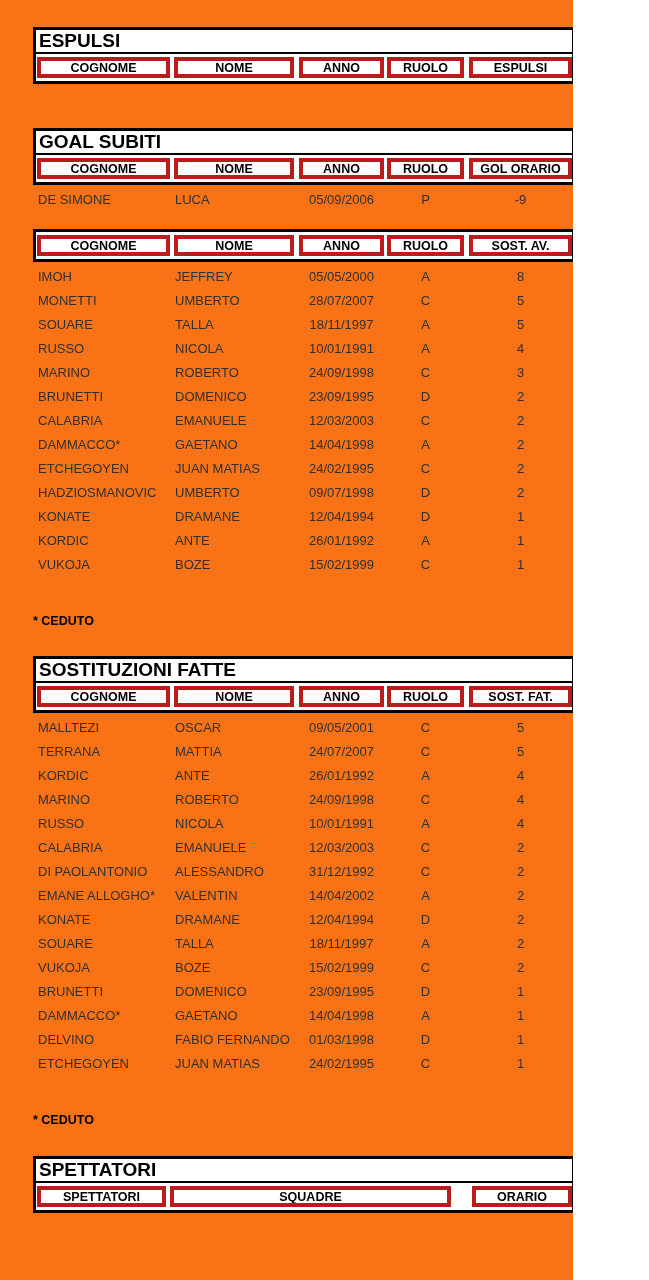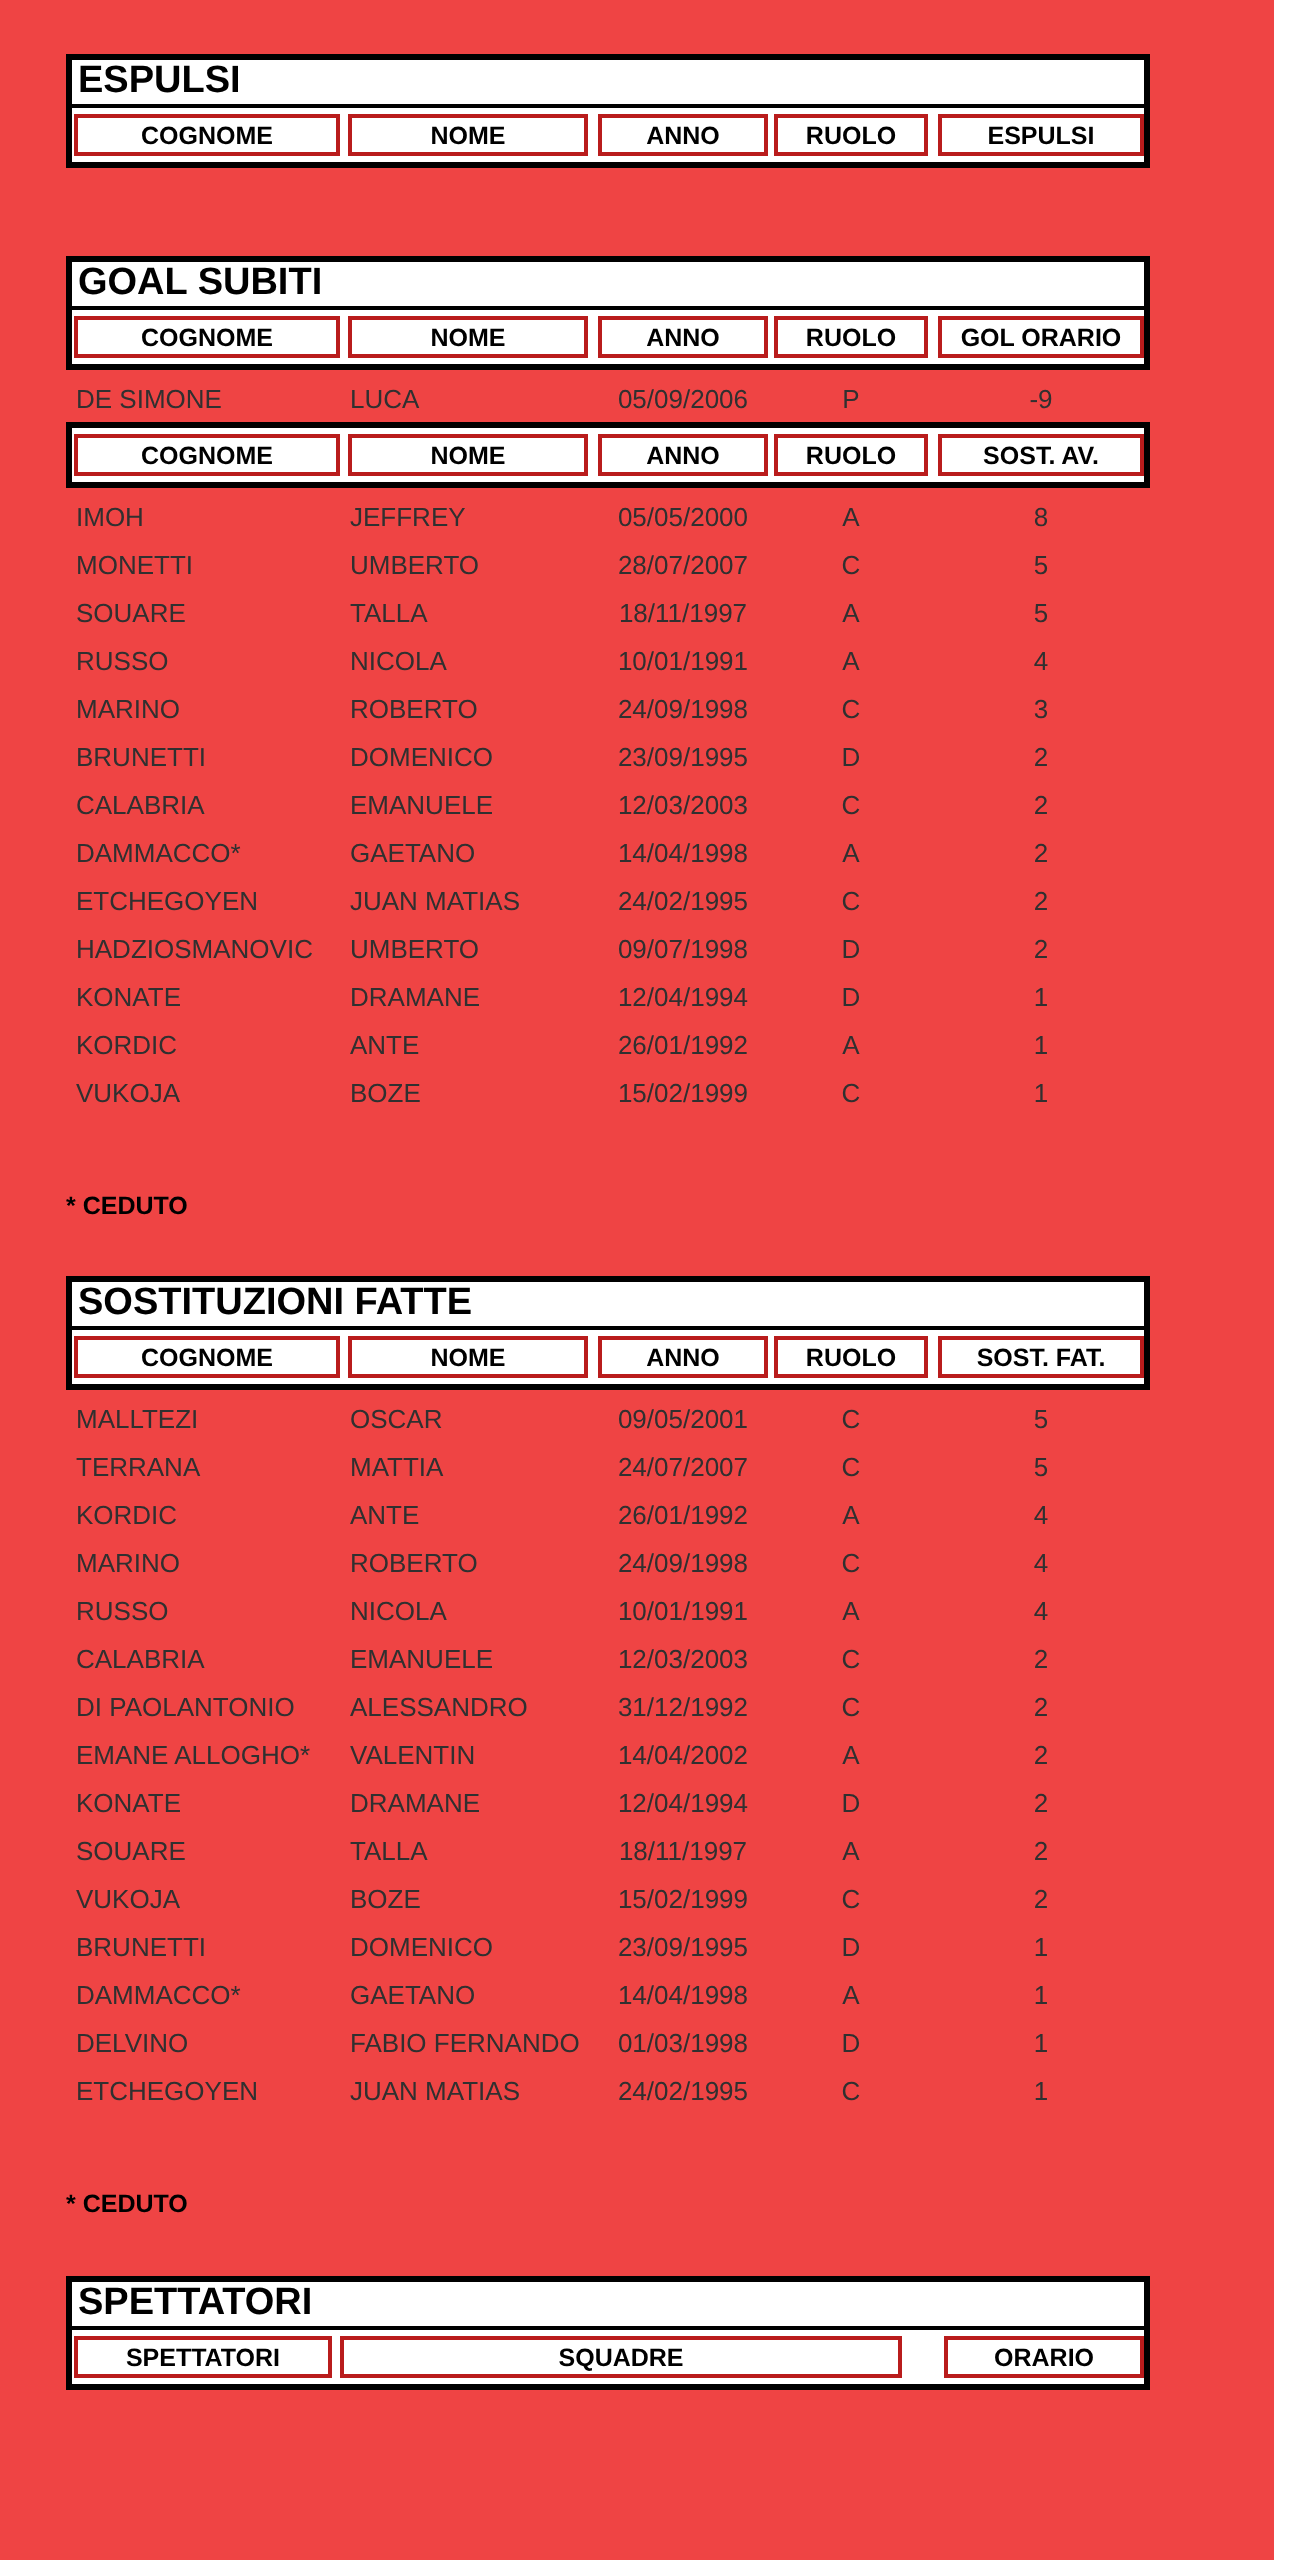--- a/index.html
+++ b/index.html
@@ -2,30 +2,30 @@
 <html><head>
 <meta charset="utf-8">
 <style>
   html, body {
     margin: 0; padding: 0;
     background: #ffffff;
     font-family: "Liberation Sans", sans-serif;
   }
   #page {
     position: relative;
-    width: 637px;
+    width: 573px;
     height: 1280px;
-    background: #ef4444;
+    background: #f97316;
     overflow: hidden;
     box-sizing: border-box;
     padding: 27px 0 0 33px;
   }
   .tbl-section { width: 542px; }
   .tbl-section:nth-of-type(1) { margin-bottom: 44px; }
-  .tbl-section:nth-of-type(2) { }
+  .tbl-section:nth-of-type(2) { margin-bottom: 18px; }
   .tbl-section:nth-of-type(3) { margin-bottom: 27px; }
   .tbl-section:nth-of-type(4) { margin-bottom: 28px; }
 
   .tbl-box {
     width: 542px;
     box-sizing: border-box;
     border: 3px solid #000000;
     background: #ffffff;
   }
   .tbl-title {
@@ -40,21 +40,21 @@
     white-space: nowrap;
     overflow: hidden;
   }
   .tbl-head {
     display: flex;
     padding: 3px 0 3px 1px;
   }
   .head-cell {
     box-sizing: border-box;
     height: 21px;
-    border: 2px solid #b91c1c;
+    border: 4px solid #b91c1c;
     display: flex;
     align-items: center;
     justify-content: center;
     font-size: 12.5px;
     font-weight: bold;
     color: #000000;
     white-space: nowrap;
     overflow: hidden;
   }
   

